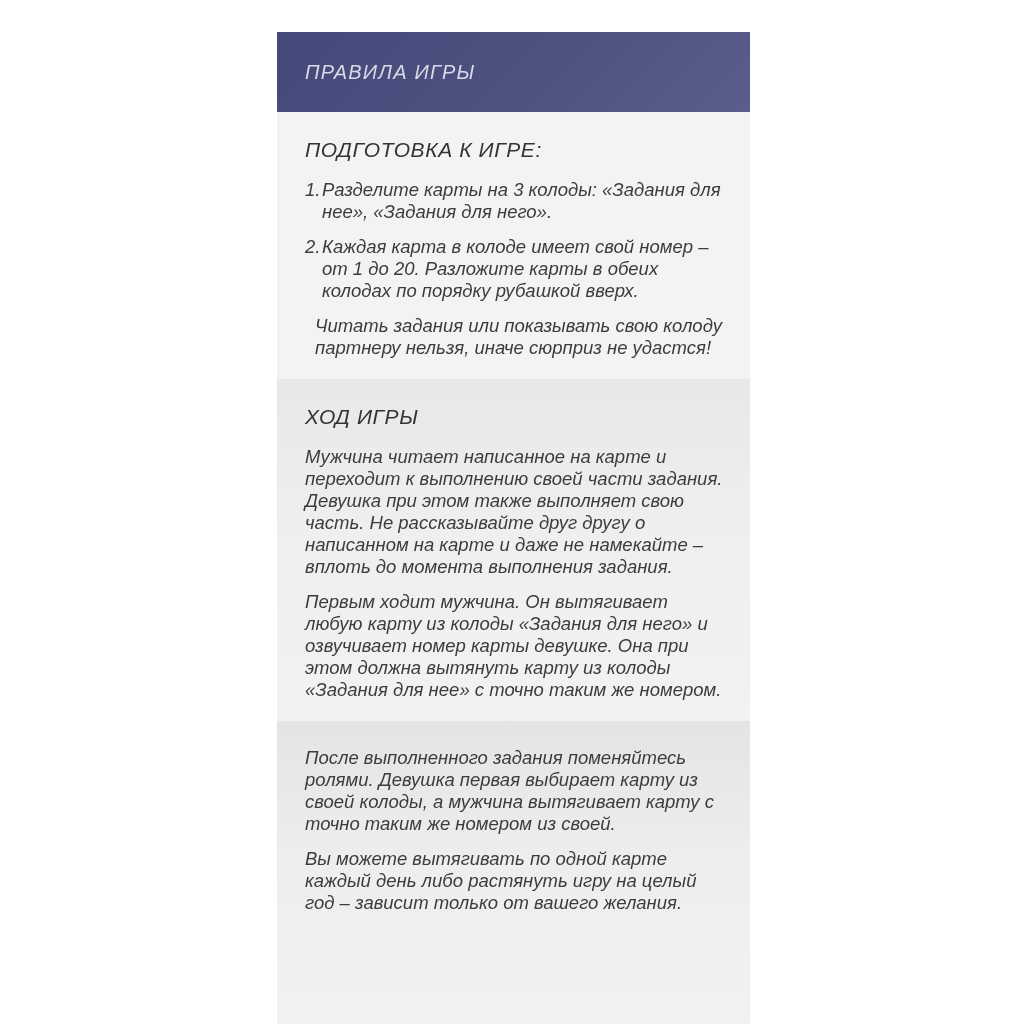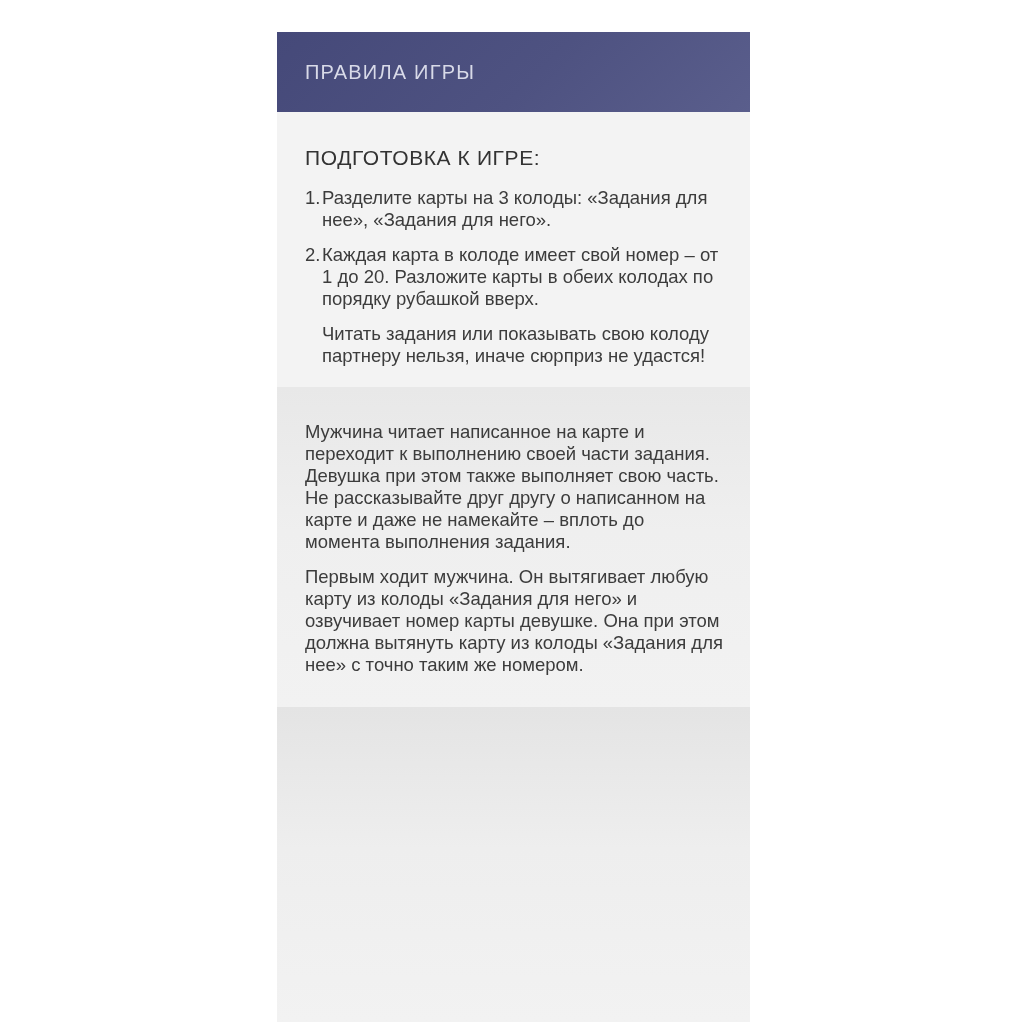--- a/index.html
+++ b/index.html
@@ -16,37 +16,38 @@
     overflow: hidden;
   }
   .card {
     position: absolute;
     left: 277px;
     top: 32px;
     width: 473px;
     height: 958px;
     display: flex;
     flex-direction: column;
+    font-style: italic;
   }
   .card-header {
     height: 80px;
     flex: 0 0 80px;
     background: linear-gradient(135deg, #454979 0%, #4e5281 55%, #5a5e8c 100%);
     display: flex;
     align-items: center;
     padding: 0 28px;
   }
   .card-header .title {
     color: #d8dae8;
     font-size: 20px;
     letter-spacing: 1.2px;
     font-weight: 400;
   }
   .section {
-    padding: 34px 26px 20px 28px;
+    padding: 26px 26px 20px 28px;
     color: #3c3c3c;
   }
   .section-prep {
     flex: 0 0 243px;
     background: #f3f3f3;
   }
   .section-flow {
     flex: 0 0 320px;
     background: linear-gradient(to bottom, #e8e8e8 0%, #efefef 45%, #f2f2f2 100%);
   }
@@ -73,21 +74,21 @@
     display: flex;
     margin-bottom: 13px;
   }
   .num-item .num {
     flex: 0 0 17px;
   }
   .num-item .item-text {
     flex: 1;
   }
   .note {
-    margin-left: 17px;
+    margin-left: 10px;
   }
 </style>
 </head>
 <body>
 
 <div class="stage">
   <div class="card">
 
     <div class="card-header">
       <span class="title">ПРАВИЛА ИГРЫ</span>
@@ -102,25 +103,28 @@
         </div>
         <div class="num-item">
           <span class="num">2.</span>
           <span class="item-text">Каждая карта в колоде имеет свой номер – от 1 до 20. Разложите карты в обеих колодах по порядку рубашкой вверх.</span>
         </div>
         <div class="para note">Читать задания или показывать свою колоду партнеру нельзя, иначе сюрприз не удастся!</div>
       </div>
     </div>
 
     <div class="section section-flow">
+      <div class="section-heading">ХОД ИГРЫ</div>
       <div class="body-text">
         <div class="para">Мужчина читает написанное на карте и переходит к выполнению своей части задания. Девушка при этом также выполняет свою часть. Не рассказывайте друг другу о написанном на карте и даже не намекайте – вплоть до момента выполнения задания.</div>
         <div class="para">Первым ходит мужчина. Он вытягивает любую карту из колоды «Задания для него» и озвучивает номер карты девушке. Она при этом должна вытянуть карту из колоды «Задания для нее» с точно таким же номером.</div>
       </div>
     </div>
 
     <div class="section section-cont">
       <div class="body-text">
+        <div class="para">После выполненного задания поменяйтесь ролями. Девушка первая выбирает карту из своей колоды, а мужчина вытягивает карту с точно таким же номером из своей.</div>
+        <div class="para">Вы можете вытягивать по одной карте каждый день либо растянуть игру на целый год – зависит только от вашего желания.</div>
       </div>
     </div>
 
   </div>
 </div>
 
 </body></html>

